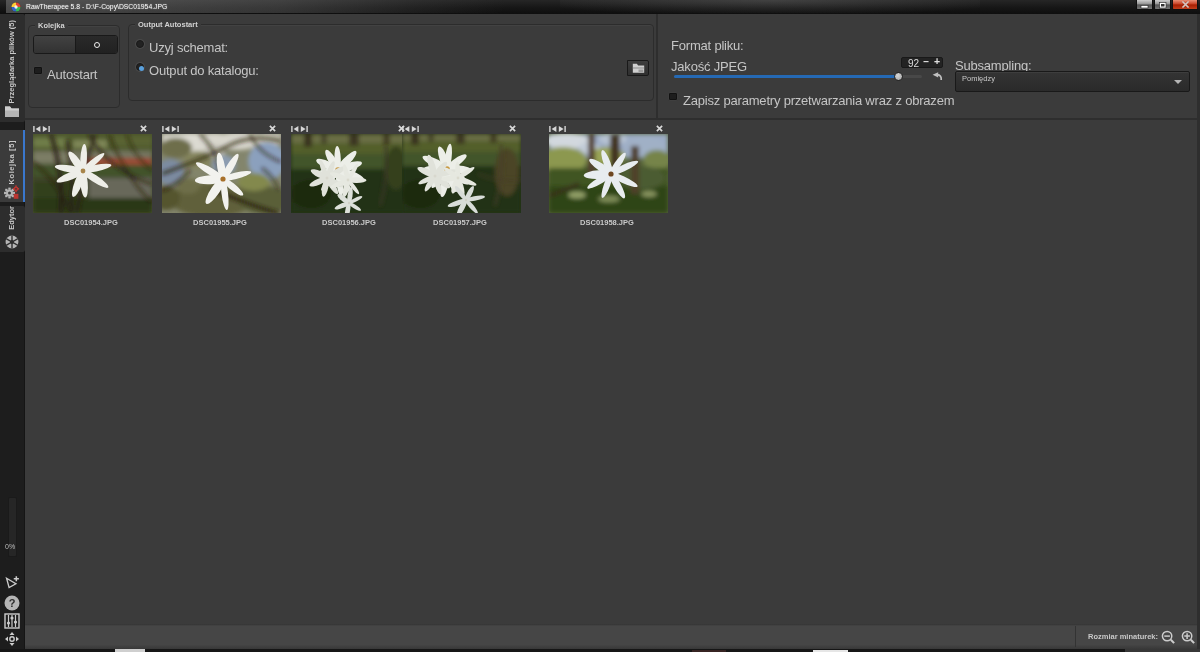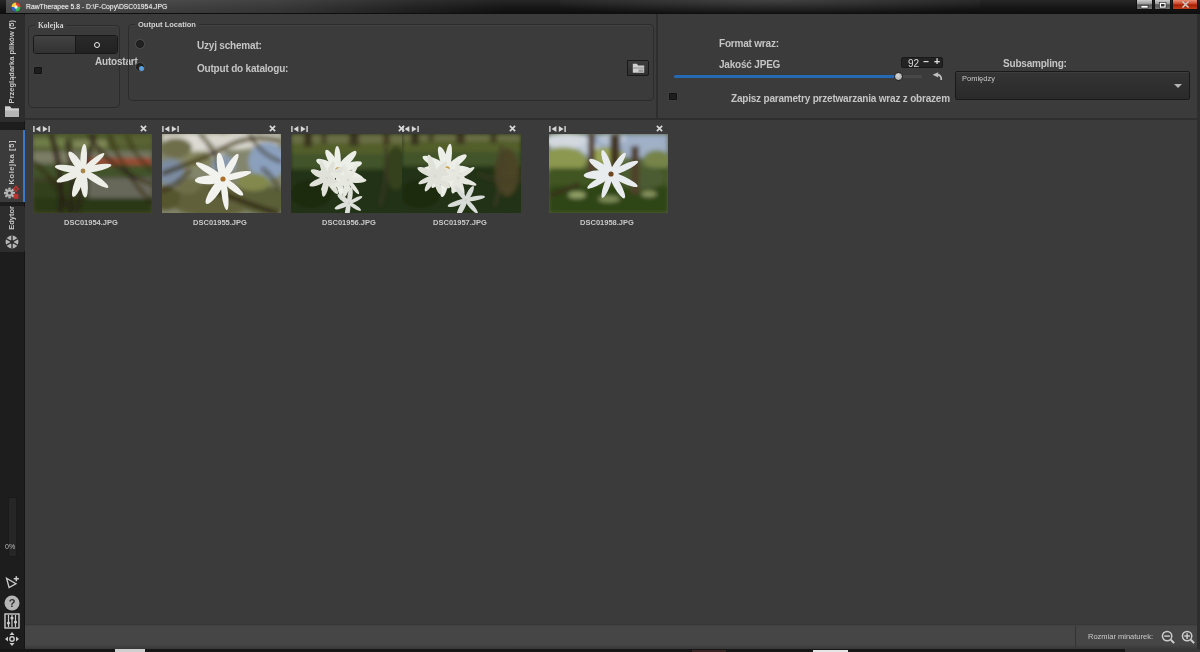--- a/index.html
+++ b/index.html
@@ -40,21 +40,21 @@
 .tfield{position:absolute;background:#1f1f1f;border:1px solid #171717;
   border-radius:2px;font-size:7.5px;color:#c8c8c8;padding:3.5px 5px;}
 .combo{position:absolute;background:linear-gradient(#343434,#2a2a2a);
   border:1px solid #191919;border-radius:2px;font-size:7.5px;color:#c8c8c8;
   padding:2px 6px;box-shadow:inset 0 1px 0 rgba(255,255,255,.05);}
 .combo .arr{position:absolute;right:7px;top:50%;margin-top:-2px;
   width:0;height:0;border-left:4px solid transparent;border-right:4px solid transparent;
   border-top:4.5px solid #b5b5b5;}
 .cb{position:absolute;width:10px;height:9px;background:#1d1d1d;
   border:1px solid #3f3f3f;border-radius:2px;box-shadow:inset 0 0 0 1px #111;}
-.lbl{position:absolute;font-size:10px;font-weight:bold;color:#c5c5c5;white-space:nowrap;letter-spacing:-0.2px;margin-left:48px;}
+.lbl{position:absolute;font-size:13px;font-weight:normal;color:#c5c5c5;white-space:nowrap;letter-spacing:-0.2px;}
 .radio{position:absolute;width:8px;height:8px;border-radius:50%;
   background:#222;border:1px solid #191919;box-shadow:0 0 0 1px #4a4a4a;}
 .radio.on::after{content:"";position:absolute;left:1.5px;top:1.5px;width:5px;height:5px;
   border-radius:50%;background:#5aa0dc;}
 
 
 .thumbcell{position:absolute;top:121px;width:130px;height:112px;}
 .tnav{position:absolute;top:4.5px;left:7px;}
 .tx{position:absolute;top:4px;right:9px;}
 .tlabel{position:absolute;top:97px;width:100%;text-align:center;
@@ -172,63 +172,63 @@
       <circle cx="8" cy="5" r="1.6" fill="#ccc"></circle>
       <circle cx="11.5" cy="9" r="1.6" fill="#ccc"></circle>
   </svg>
   <svg class="abs" style="left:4px;top:631px" width="16" height="16" viewBox="0 0 16 16">
     <path d="M8 1 L10.5 4 H5.5 Z M8 15 L5.5 12 H10.5 Z M1 8 L4 5.5 V10.5 Z M15 8 L12 10.5 V5.5 Z" fill="#ccc"></path>
     <circle cx="8" cy="8" r="2.2" fill="none" stroke="#ccc" stroke-width="1.4"></circle>
   </svg>
 
   <div class="abs" style="left:656px;top:14px;width:2px;height:104px;background:#2e2e2e;"></div>
 
-  <div class="frame" style="left:28px;top:25px;width:92px;height:83px;font-family:Liberation Serif, serif;">
+  <div class="frame" style="left:28px;top:25px;width:92px;height:83px;">
     <div class="flabel">Kolejka</div>
   </div>
 
   <div class="abs" style="left:33px;top:35px;width:85px;height:19px;border:1px solid #191919;border-radius:3px;overflow:hidden;display:flex;">
     <div style="width:42px;height:100%;background:linear-gradient(#424242,#323232);border-right:1px solid #191919;"></div>
     <div style="flex:1;height:100%;background:linear-gradient(#2a2a2a,#212121);display:flex;align-items:center;justify-content:center;">
       <div style="width:6px;height:6px;border:1.7px solid #f0f0f0;border-radius:50%;"></div>
     </div>
   </div>
   <div class="cb" style="left:33px;top:66px;"></div>
-  <div class="lbl" style="left:47px;top:56px;">Autostart</div>
+  <div class="lbl" style="left:47px;top:67px;">Autostart</div>
 
   <div class="frame" style="left:128px;top:24px;width:526px;height:77px;">
-    <div class="flabel">Output Location</div>
+    <div class="flabel">Output Autostart</div>
   </div>
   <div class="radio" style="left:136px;top:40px;"></div>
   <div class="lbl" style="left:149px;top:40px;">Uzyj schemat:</div>
   <div class="radio on" style="left:136px;top:63px;"></div>
   <div class="lbl" style="left:149px;top:63px;">Output do katalogu:</div>
   <div class="abs" style="left:627px;top:60px;width:22px;height:16px;background:linear-gradient(#3e3e3e,#2f2f2f);border:1px solid #191919;border-radius:0 2px 2px 0;"></div>
   <svg class="abs" style="left:632px;top:62px" width="13" height="11" viewBox="0 0 16 13">
     <path d="M1 2 h5 l1.5 2 H15 v9 H1 Z" fill="#cfcfcf"></path>
     <path d="M1 6.5 h14 v1.2 H1 Z" fill="#8a8a8a"></path>
     <rect x="8" y="9" width="6" height="3" fill="#9a9a9a"></rect>
   </svg>
 
-  <div class="lbl" style="left:671px;top:38px;">Format wraz:</div>
+  <div class="lbl" style="left:671px;top:38px;">Format pliku:</div>
   <div class="lbl" style="left:671px;top:59px;">Jakość JPEG</div>
   <div class="abs" style="left:901px;top:56.5px;width:42px;height:11.5px;background:#232323;border:1px solid #191919;border-radius:2px;"></div>
   <div class="abs" style="left:903px;top:58px;width:16px;height:9px;font-size:10px;color:#dcdcdc;text-align:right;">92</div>
   <div class="abs" style="left:921px;top:55.5px;width:10px;height:11px;color:#e0e0e0;font-size:10px;font-weight:bold;text-align:center;line-height:11px;">–</div>
   <div class="abs" style="left:932px;top:56px;width:10px;height:11px;color:#e0e0e0;font-size:10.5px;font-weight:bold;text-align:center;line-height:11px;">+</div>
 
   <div class="abs" style="left:674px;top:75px;width:248px;height:3px;background:#484848;border-radius:2px;"></div>
   <div class="abs" style="left:674px;top:75px;width:226px;height:3px;background:#2569b4;border-radius:2px;"></div>
   <div class="abs" style="left:893.5px;top:72px;width:9px;height:9px;background:radial-gradient(circle at 40% 35%,#d6d6d6,#a2a2a2);border-radius:50%;border:1px solid #242424;"></div>
   <svg class="abs" style="left:931px;top:72px" width="12" height="9" viewBox="0 0 12 9">
     <path d="M10.2 8 Q10.8 3 6.2 2.6" fill="none" stroke="#c0c0c0" stroke-width="1.7"></path>
     <path d="M7.2 0.2 L1.6 2.8 L7.2 5.4 Z" fill="#c0c0c0"></path>
   </svg>
   <div class="lbl" style="left:955px;top:58px;">Subsampling:</div>
-  <div class="combo" style="left:955px;top:71px;width:235px;height:29px;">Pomiędzy<div class="arr"></div></div>
+  <div class="combo" style="left:955px;top:71px;width:235px;height:21px;">Pomiędzy<div class="arr"></div></div>
   <div class="cb" style="left:668px;top:92px;"></div>
   <div class="lbl" style="left:683px;top:93px;">Zapisz parametry przetwarzania wraz z obrazem</div>
 
   <div class="abs" style="left:25px;top:118px;width:1175px;height:2px;background:#2e2e2e;"></div>
 
   <div class="thumbcell" style="left:26px;">
     <svg class="tnav" width="17" height="6" viewBox="0 0 17 6">
       <rect x="0.2" y="0" width="1.4" height="6" fill="#d8d8d8"></rect>
       <path d="M2.6 3 L7.4 0 V6 Z" fill="#d8d8d8"></path>
       <path d="M9.8 0 L14.6 3 L9.8 6 Z" fill="#d8d8d8"></path>
@@ -568,21 +568,21 @@
             <ellipse rx="3.8" ry="14.5" cy="-11.6" transform="rotate(304)"></ellipse>
           </g>
           <circle r="2.6" fill="#6e4620"></circle>
         </g>
 </svg>
     <div class="tlabel">DSC01958.JPG</div>
   </div>
 
   <div class="abs" id="bottombar"></div>
   <div class="abs" style="left:1075px;top:626px;width:1px;height:21px;background:#333;"></div>
-  <div class="abs" style="left:1088px;top:632px;font-size:7.5px;font-weight:normal;color:#c9c9c9;">Rozmiar minaturek:</div>
+  <div class="abs" style="left:1088px;top:632px;font-size:7.5px;font-weight:bold;color:#c9c9c9;">Rozmiar minaturek:</div>
   <svg class="abs" style="left:1161px;top:630px" width="15" height="15" viewBox="0 0 16 16">
     <circle cx="6.5" cy="6.5" r="5" fill="none" stroke="#ccc" stroke-width="1.6"></circle>
     <path d="M10.5 10.5 L14 14" stroke="#ccc" stroke-width="2.2"></path>
     <path d="M3.5 6.5 h6" stroke="#ccc" stroke-width="1.6"></path>
   </svg>
   <svg class="abs" style="left:1181px;top:630px" width="15" height="15" viewBox="0 0 16 16">
     <circle cx="6.5" cy="6.5" r="5" fill="none" stroke="#ccc" stroke-width="1.6"></circle>
     <path d="M10.5 10.5 L14 14" stroke="#ccc" stroke-width="2.2"></path>
     <path d="M3.5 6.5 h6 M6.5 3.5 v6" stroke="#ccc" stroke-width="1.6"></path>
   </svg>

